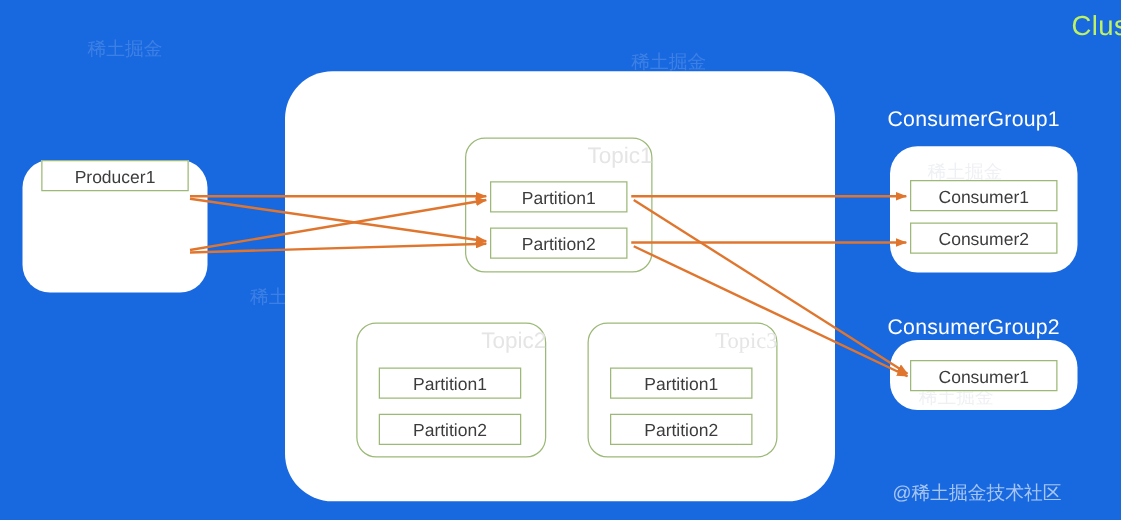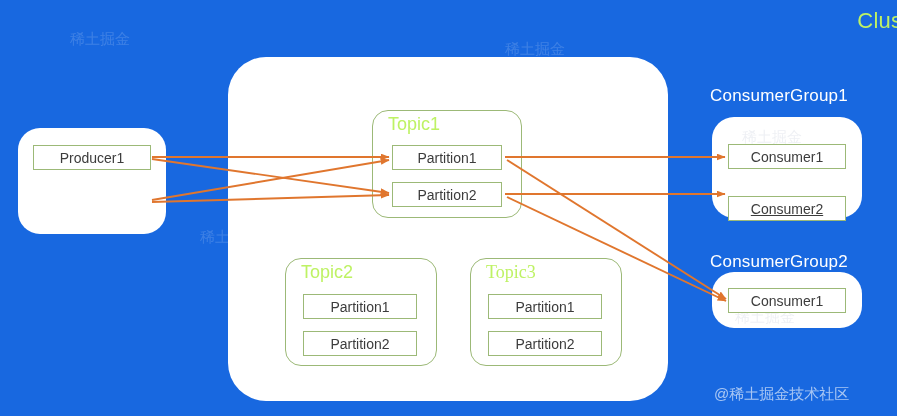--- a/index.html
+++ b/index.html
@@ -69,56 +69,55 @@
     background: #ffffff;
     color: #3c3c3c;
     font-size: 14px;
     display: flex;
     align-items: center;
     justify-content: center;
     white-space: nowrap;
   }
 
   
-  #producer1 { left: 33px; top: 145px; width: 118px; height: 25px; }
+  #producer1 { left: 33px; top: 128px; width: 118px; height: 25px; }
   #producer2 { left: 33px; top: 188px; width: 118px; height: 25px; }
 
   
   .topic-box {
     box-sizing: border-box;
     border: 1px solid #9cb977;
     border-radius: 16px;
     background: #ffffff;
   }
   #topic1-box { left: 372px; top: 110px; width: 150px; height: 108px; }
   #topic2-box { left: 285px; top: 258px; width: 152px; height: 108px; }
   #topic3-box { left: 470px; top: 258px; width: 152px; height: 108px; }
 
   .topic-label {
-    color: #bef264;
+    color: #e5e5e5;
     font-size: 18px;
-    text-align: left;
-    white-space: nowrap;
-    padding-left: 16px;
+    text-align: right;
+    white-space: nowrap;
   }
   #topic1-label { left: 372px; top: 114px; width: 150px; }
   #topic2-label { left: 285px; top: 262px; width: 152px; }
   #topic3-label { left: 470px; top: 262px; width: 152px; font-family: Liberation Serif, serif; }
 
   
   #t1p1 { left: 392px; top: 145px; width: 110px; height: 25px; }
   #t1p2 { left: 392px; top: 182px; width: 110px; height: 25px; }
   #t2p1 { left: 303px; top: 294px; width: 114px; height: 25px; }
   #t2p2 { left: 303px; top: 331px; width: 114px; height: 25px; }
   #t3p1 { left: 488px; top: 294px; width: 114px; height: 25px; }
   #t3p2 { left: 488px; top: 331px; width: 114px; height: 25px; }
 
   
   #cg1c1 { left: 728px; top: 144px; width: 118px; height: 25px; }
-  #cg1c2 { left: 728px; top: 196px; width: 118px; height: 25px; text-decoration: underline; }
+  #cg1c2 { left: 728px; top: 178px; width: 118px; height: 25px; }
   #cg2c1 { left: 728px; top: 288px; width: 118px; height: 25px; }
 
   
   #arrows {
     left: 0; top: 0;
     width: 897px; height: 416px;
     pointer-events: none;
   }
 
   

